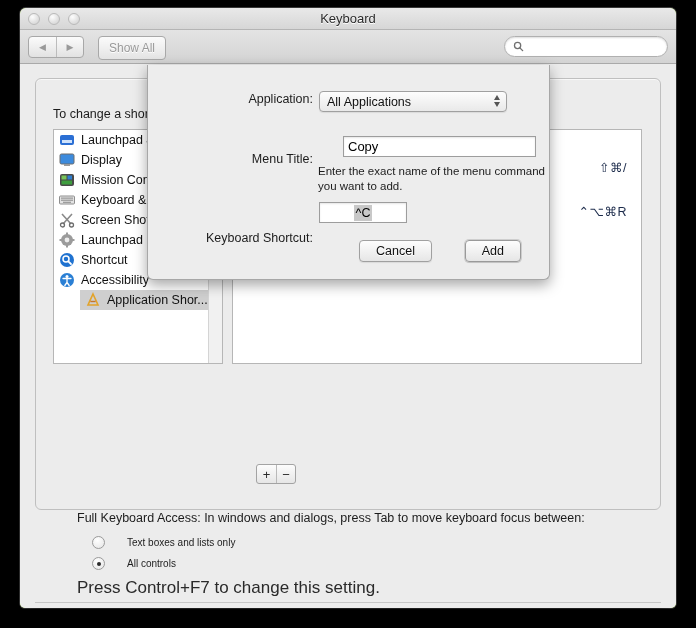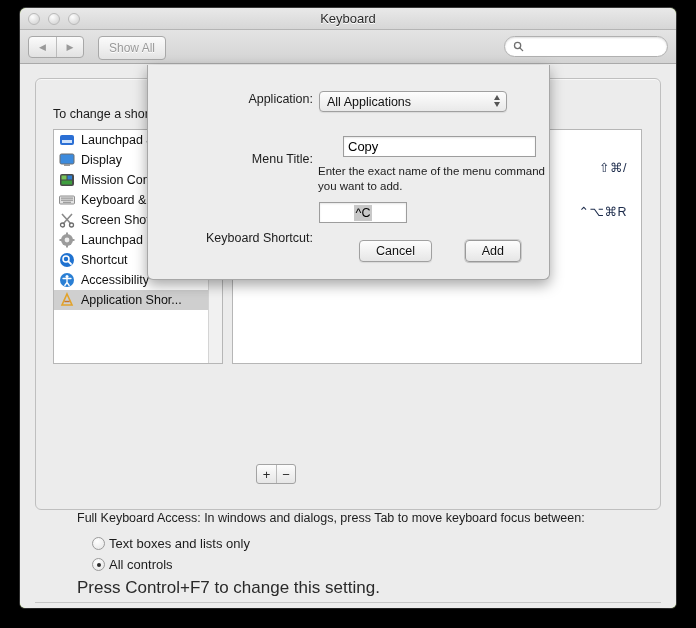--- a/index.html
+++ b/index.html
@@ -98,21 +98,21 @@
     background: #fff; border: 1px solid #b6b6b6;
   }
   .left-list { left: 17px; width: 170px; height: 235px; }
   .right-list { left: 196px; width: 410px; height: 235px; }
 
   .li {
     display: flex; align-items: center; gap: 6px;
     height: 20px; padding: 0 5px;
     font-size: 12.5px; color: #111;
   }
-  .li.selected { background: #cfcfcf; }
+  .li.selected { background: #cfcfcf; margin-left: 26px; }
   .ico { width: 16px; height: 16px; flex: none; position: relative; }
 
   .scroll-track {
     position: absolute; right: 0; top: 0; bottom: 0; width: 14px;
     background: #f1f1f1; border-left: 1px solid #d4d4d4;
   }
   .scroll-arrow {
     position: absolute; top: 1px; left: 3px;
     width: 0; height: 0; border-left: 4px solid transparent;
     border-right: 4px solid transparent; border-bottom: 5px solid #9b9b9b;
@@ -135,22 +135,22 @@
   }
   .pm-btn + .pm-btn { border-left: 1px solid #b9b9b9; }
 
   
   .fka-title {
     position: absolute; left: 57px; top: 447px;
     font-size: 12.5px; color: #1c1c1c;
   }
   .radio-row {
     position: absolute; left: 72px;
-    display: flex; align-items: center; gap: 4px;
-    font-size: 13px; color: #1c1c1c;
+    display: flex; align-items: center; gap: 22px;
+    font-size: 10px; color: #1c1c1c;
   }
   .radio {
     width: 13px; height: 13px; border-radius: 50%;
     background: radial-gradient(circle at 40% 30%, #ffffff, #ececec 70%);
     border: 1px solid #9a9a9a; flex: none; position: relative;
   }
   .radio.on::after {
     content: ""; position: absolute; left: 3.5px; top: 3.5px;
     width: 4px; height: 4px; border-radius: 50%; background: #2b2b2b;
   }

